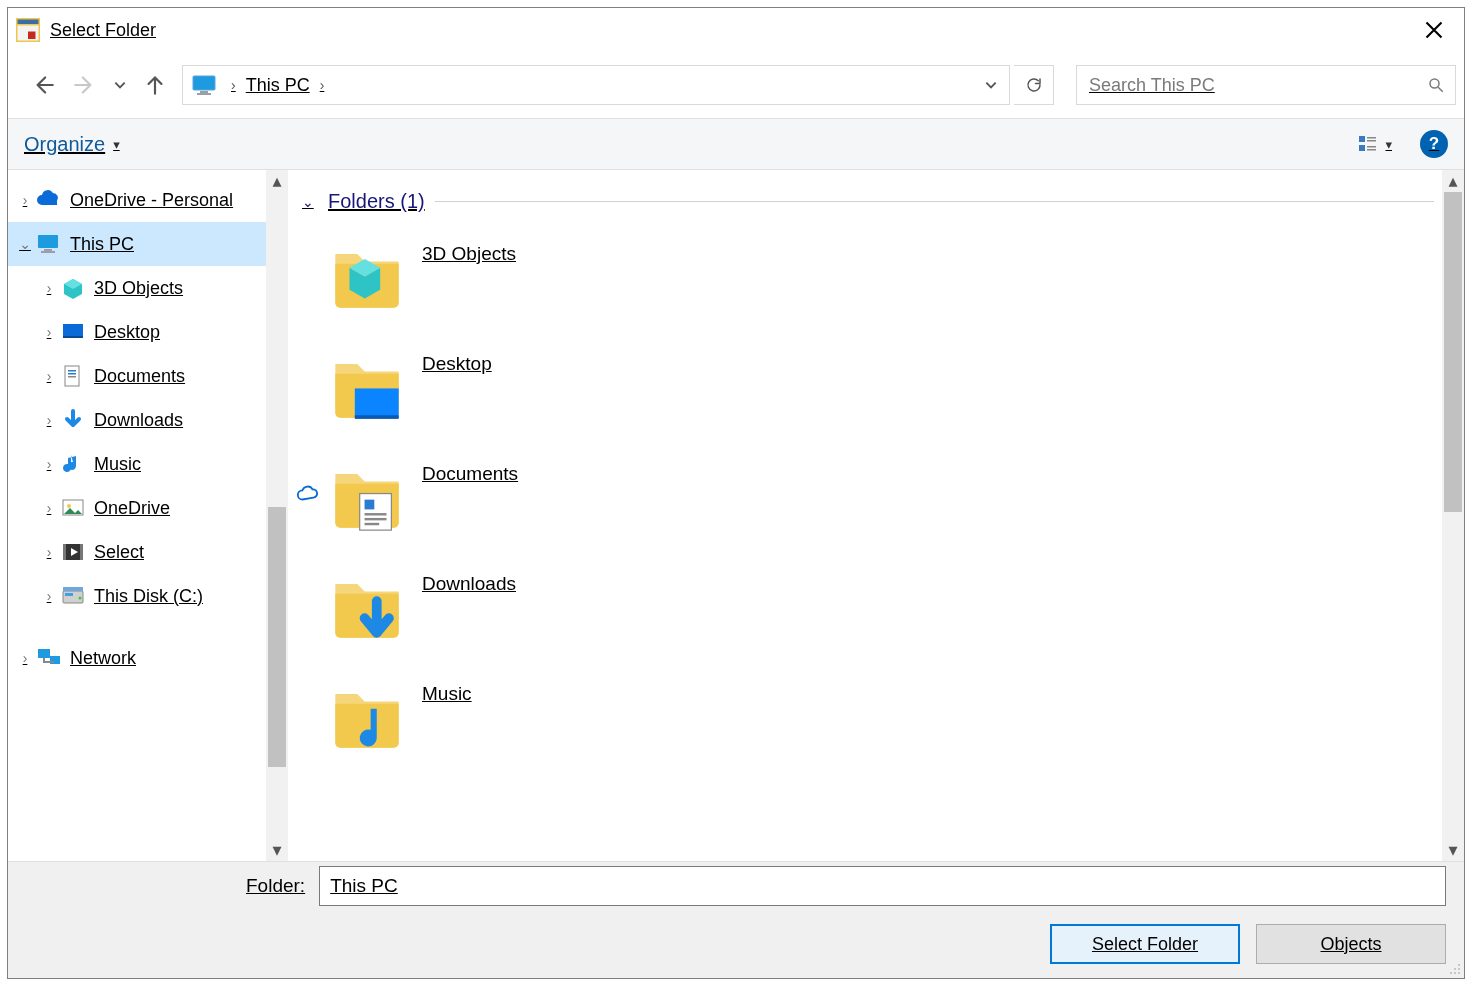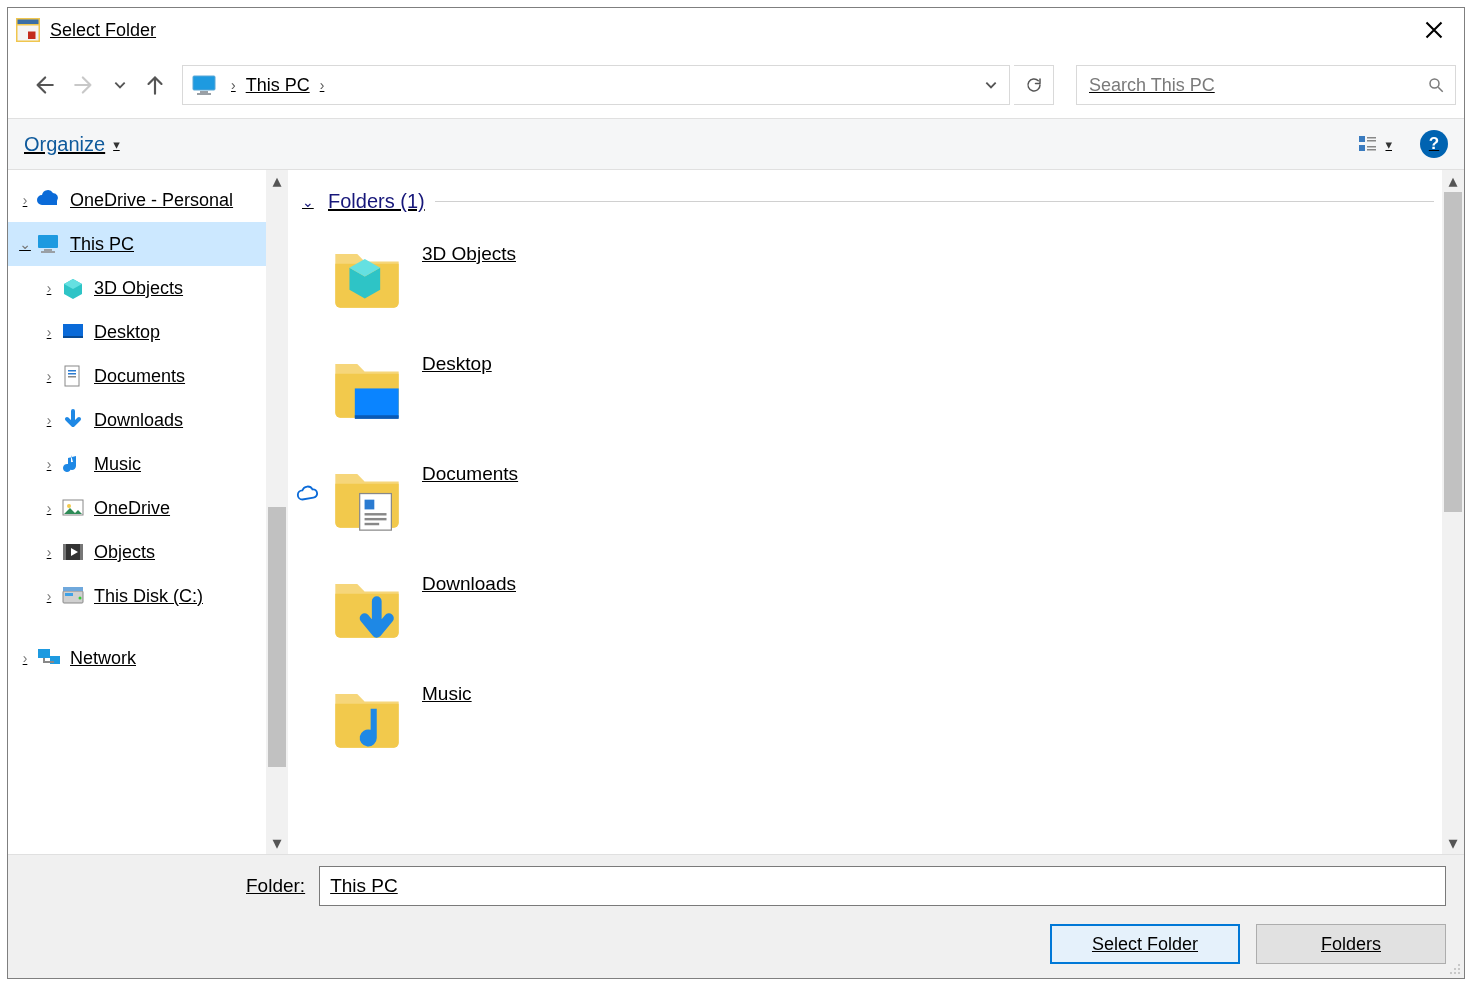--- a/index.html
+++ b/index.html
@@ -187,21 +187,21 @@
   .cloud-badge {
     position: absolute; left: 8px; top: 42px;
     color: #0a6ad8;
   }
   .grid-item .big-icon { width: 78px; height: 78px; margin-right: 16px; flex-shrink: 0; display:flex; align-items:flex-end; justify-content:center; }
   .grid-item .name { font-size: 19px; align-self: flex-start; margin-top: 6px; }
   
   .footer {
     background: #f0f0f0;
     border-top: 1px solid #e0e0e0;
-    padding: 11px 18px 10px 18px;
+    padding: 4px 18px 10px 18px;
   }
   .folder-row {
     display: flex; align-items: center;
     gap: 14px;
     margin-bottom: 18px;
     padding-left: 220px;
   }
   .folder-row label { font-size: 19px; }
   .folder-row input {
     flex: 1; height: 40px;
@@ -421,21 +421,21 @@
           <div class="tree-item l2">
     <span class="exp">›</span>
     <span class="icon">
               <svg viewBox="0 0 26 26" width="26" height="26">
                 <rect x="3" y="5" width="20" height="16" fill="#333"></rect>
                 <rect x="3" y="5" width="3" height="16" fill="#777"></rect>
                 <rect x="20" y="5" width="3" height="16" fill="#777"></rect>
                 <path d="M11 9 l7 4 l-7 4 Z" fill="#fff"></path>
               </svg>
             </span>
-    <span class="label">Objects</span>
+    <span class="label">Select</span>
   </div>
           <div class="tree-item l2">
     <span class="exp">›</span>
     <span class="icon">
               <svg viewBox="0 0 26 26" width="26" height="26">
                 <rect x="3" y="8" width="20" height="12" rx="1" fill="#d0d0d0" stroke="#888"></rect>
                 <rect x="5" y="10" width="8" height="3" fill="#3ea1e6"></rect>
                 <circle cx="20" cy="15" r="1.5" fill="#3c3"></circle>
                 <rect x="3" y="4" width="20" height="4" fill="#6fa8dc"></rect>
               </svg>
@@ -550,21 +550,21 @@
   <div class="footer">
     <div class="folder-row">
       <label>Folder:</label>
       <input value="This PC" style="">
     </div>
     <div class="btn-row">
       <div class="btn primary">
         <span>Select Folder</span>
       </div>
       <div class="btn">
-        <span>Folders</span>
+        <span>Objects</span>
       </div>
     </div>
     <div class="resize-grip">
       <svg width="14" height="14" viewBox="0 0 14 14">
         <circle cx="12" cy="4" r="1" fill="#bbb"></circle>
           <circle cx="8" cy="8" r="1" fill="#bbb"></circle>
           <circle cx="12" cy="8" r="1" fill="#bbb"></circle>
         <circle cx="4" cy="12" r="1" fill="#bbb"></circle>
           <circle cx="8" cy="12" r="1" fill="#bbb"></circle>
           <circle cx="12" cy="12" r="1" fill="#bbb"></circle>

